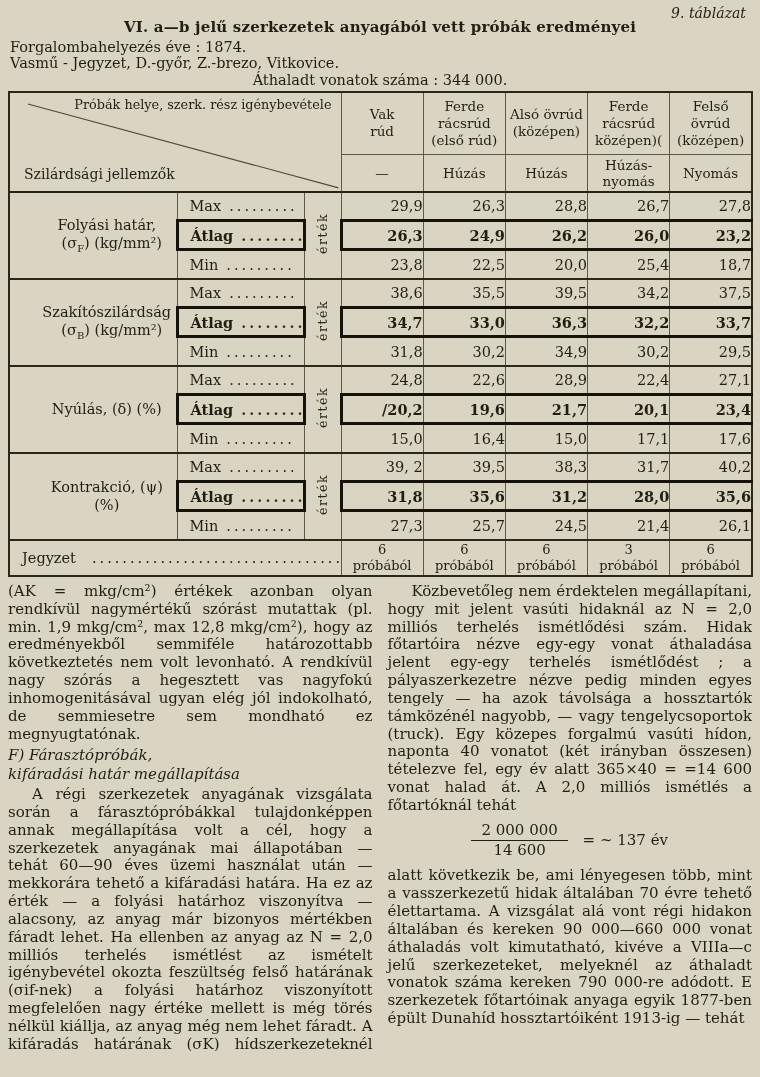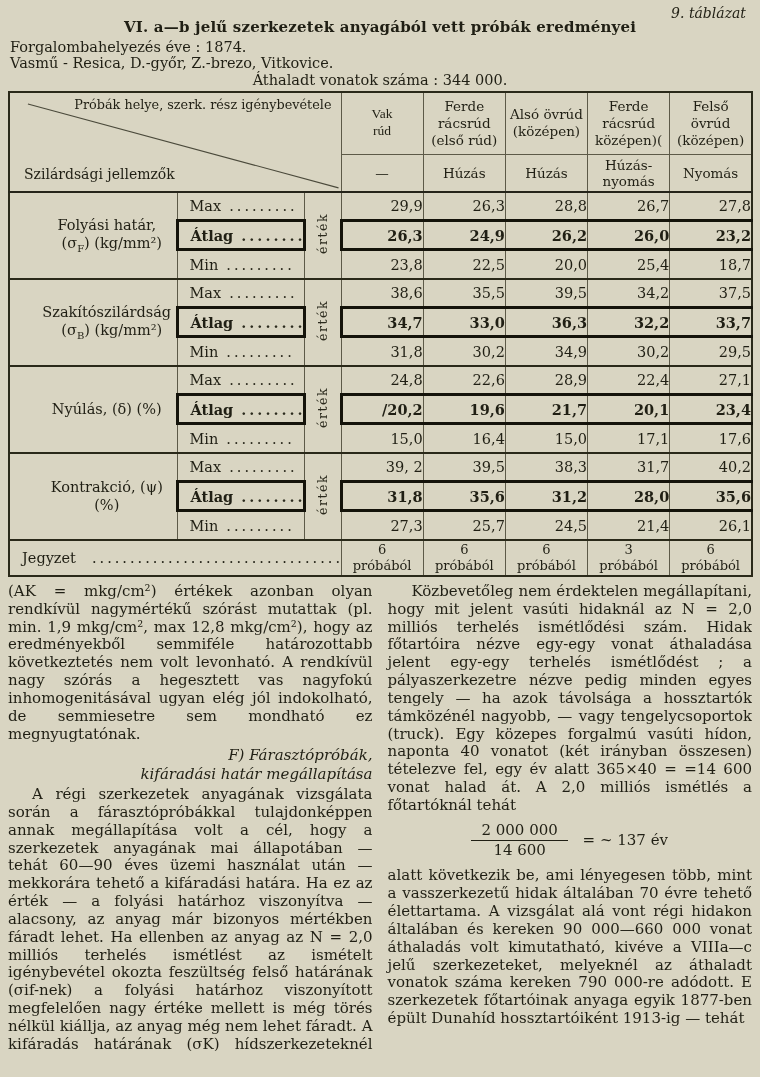--- a/index.html
+++ b/index.html
@@ -19,21 +19,21 @@
 
   
   table{width:745px;border-collapse:collapse;table-layout:fixed;border:2px solid #2a2919;}
   col.c-lbl{width:168px;} col.c-sub{width:127px;} col.c-ert{width:37px;}
   th,td{border:1px solid #5d5a48;padding:0;}
   thead th{font-weight:normal;vertical-align:middle;text-align:center;}
   thead{border-bottom:2px solid #26251a;}
   tr.hr1{height:62px;} tr.hr2{height:36px;}
   th.colh{font-size:13.5px;line-height:1.25;padding:3px 2px;}
   th.colh .cw{display:block;margin:0 auto;}
-  th.colh .cw.narrow{max-width:40px;font-family:Liberation Serif, serif;}
+  th.colh .cw.narrow{max-width:40px;}
   th.loadh{font-size:13.5px;line-height:1.2;padding:2px;}
   th.corner{position:relative;border-right:1px solid #5d5a48;}
   .corner-svg{position:absolute;left:0;top:0;width:100%;height:100%;}
   .corner-top{position:absolute;top:4px;right:9px;font-size:12.8px;}
   .corner-bottom{position:absolute;bottom:9px;left:14px;font-size:14px;}
 
   tbody.block{border-top:2px solid #2a2919;}
   tbody.block tr{height:29px;}
   td.lbl{border-right:1px solid #5d5a48;text-align:center;padding-left:28px;font-size:14.5px;line-height:1.3;}
   td.lbl .l2{display:block;padding-left:10px;}
@@ -55,37 +55,37 @@
   td.notev span{display:block;}
 
   .megj{font-size:14.5px;line-height:1.3;margin:7px 0 9px;padding-left:104px;text-indent:-104px;}
   .megj .mlabel{font-style:italic;}
 
   
   .cols{display:flex;gap:15px;margin-top:6px;height:468px;overflow:hidden;}
   .col{flex:1;text-align:justify;font-size:15px;line-height:1.19;}
   .col p{margin:0;text-indent:24px;}
   .col p.cont{text-indent:0;}
-  .sechead{text-align:right;font-style:italic;margin:3px 0 2px;line-height:1.25;}
+  .sechead{text-align:left;font-style:italic;margin:3px 0 2px;line-height:1.25;}
   .formula{text-align:center;margin:7px 0 8px;}
   .frac{display:inline-block;vertical-align:middle;text-align:center;line-height:1.15;}
   .frac .num{display:block;border-bottom:1.3px solid #201f14;padding:0 10px 1px;}
   .frac .den{display:block;padding-top:1px;}
   .feq{margin-left:10px;}
 </style>
 </head>
 <body>
 
 <div class="page">
 
   <div class="tabref">9. táblázat</div>
   <div class="title">VI. a—b jelű szerkezetek anyagából vett próbák eredményei</div>
   <div class="hdr-row">
     <span>Forgalombahelyezés éve : 1874.</span>
-    <span>Vasmű - Resica, D.-győr, Z.-brezo, Vitkovice.</span>
+    <span>Vasmű - Jegyzet, D.-győr, Z.-brezo, Vitkovice.</span>
   </div>
   <div class="hdr-center">Áthaladt vonatok száma : 344 000.</div>
 
   <table>
     <colgroup>
       <col class="c-lbl">
         <col class="c-sub">
         <col class="c-ert">
       <col>
         <col>

